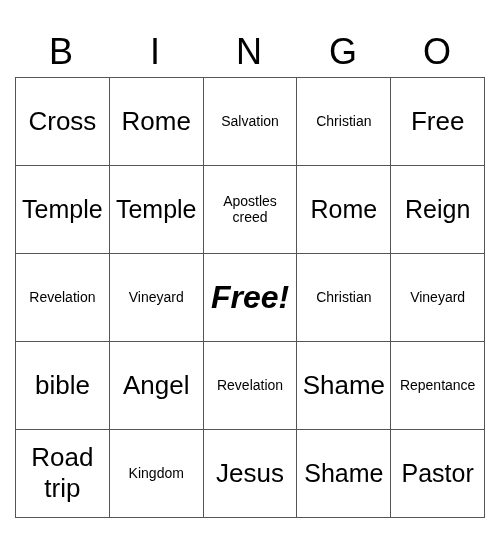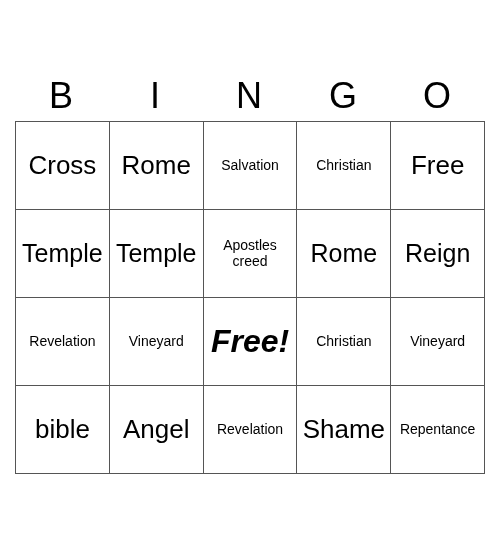--- a/index.html
+++ b/index.html
@@ -101,15 +101,22 @@
           <td class="cell-small">Christian</td>
           <td class="cell-small">Vineyard</td>
         </tr>
         <tr>
           <td class="cell-large">bible</td>
           <td class="cell-large">Angel</td>
           <td class="cell-small">Revelation</td>
           <td class="cell-large">Shame</td>
           <td class="cell-small">Repentance</td>
         </tr>
+        <tr>
+          <td class="cell-large">Road<br>trip</td>
+          <td class="cell-small">Kingdom</td>
+          <td class="cell-large">Jesus</td>
+          <td class="cell-medium">Shame</td>
+          <td class="cell-medium">Pastor</td>
+        </tr>
       </tbody>
   </table>
 </div>
 
 </body></html>

